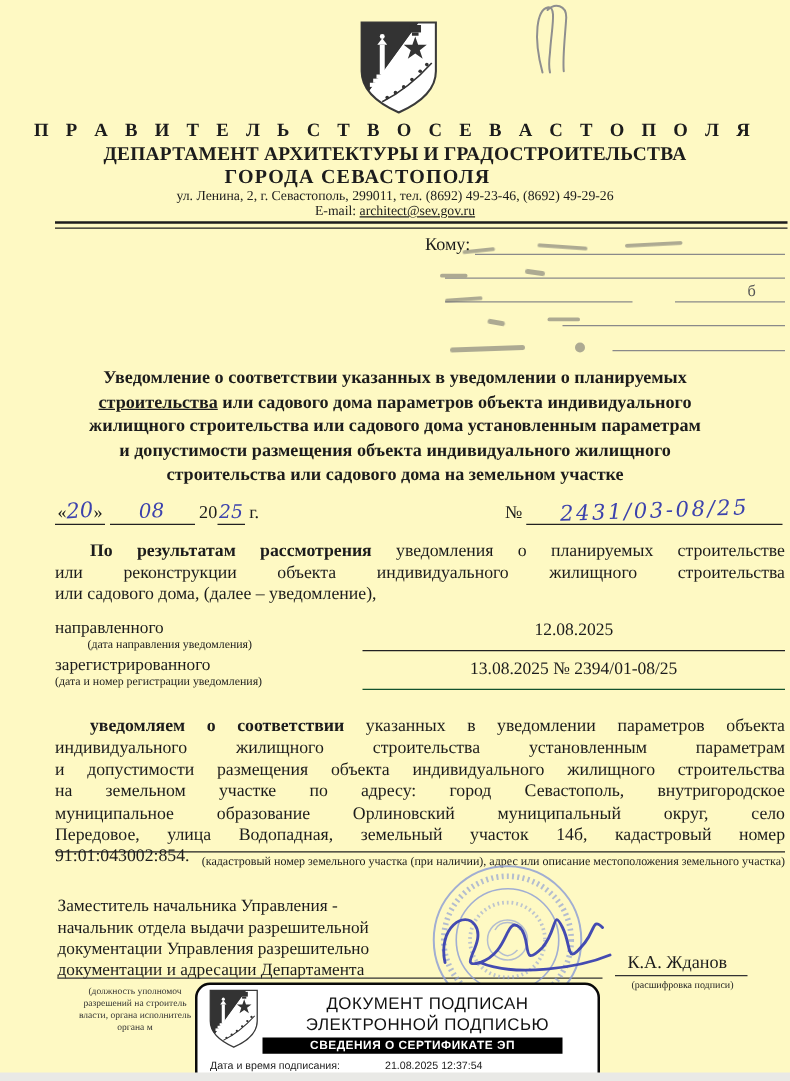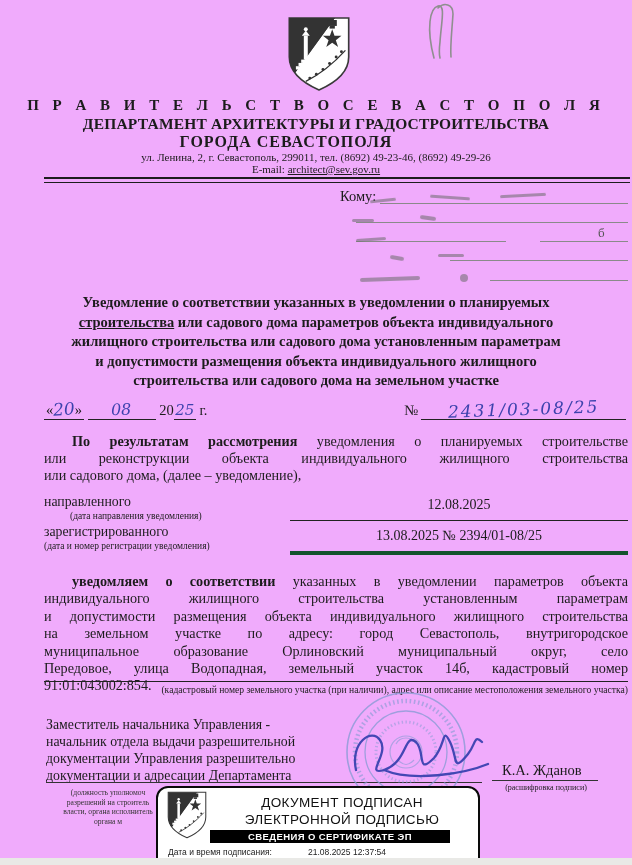--- a/index.html
+++ b/index.html
@@ -1,16 +1,16 @@
 <!DOCTYPE html>
 <html><head>
 <meta charset="utf-8">
 <style>
   html,body{margin:0;padding:0;}
-  .page{position:relative;width:632px;height:865px;background:#f0abfc;overflow:hidden;
+  .page{position:relative;width:632px;height:865px;background:#fef9c3;overflow:hidden;
         font-family:"Liberation Serif",serif;color:#1c1c1c;}
   .abs{position:absolute;}
   .ctr{text-align:center;}
   .b{font-weight:bold;}
   .jline{text-align:justify;text-align-last:justify;}
   .ind{display:inline-block;width:28px;}
   .hw{font-family:"DejaVu Serif",serif;font-style:italic;color:#3c42ad;}
   .ul-gap{display:inline-block;border-bottom:1px solid #222;text-align:center;}
   .smudge{position:absolute;background:#6b6b6b;opacity:.55;border-radius:2px;filter:blur(.6px);}
   .redline{position:absolute;border-bottom:1px solid #8a8a8a;}
@@ -138,21 +138,21 @@
     <div class="jline">или реконструкции объекта индивидуального жилищного строительства</div>
     <div>или садового дома, (далее – уведомление),</div>
   </div>
 
   <div class="abs" style="left:44px;top:494px;font-size:13.8px;">направленного</div>
   <div class="abs" style="left:44px;top:511px;font-size:9.5px;padding-left:26px;">(дата направления уведомления)</div>
   <div class="abs ctr" style="left:290px;top:497px;width:338px;height:23px;font-size:14px;border-bottom:1px solid #222;">12.08.2025</div>
 
   <div class="abs" style="left:44px;top:524px;font-size:13.8px;">зарегистрированного</div>
   <div class="abs" style="left:44px;top:541px;font-size:9.5px;">(дата и номер регистрации уведомления)</div>
-  <div class="abs ctr" style="left:290px;top:528px;width:338px;height:23px;font-size:14px;border-bottom:4px solid #14532d;">13.08.2025 № 2394/01-08/25</div>
+  <div class="abs ctr" style="left:290px;top:528px;width:338px;height:23px;font-size:14px;border-bottom:1px solid #14532d;">13.08.2025 № 2394/01-08/25</div>
 
   <div class="abs" style="left:44px;top:573px;width:584px;font-size:14.2px;line-height:17.4px;">
     <div class="jline"><span class="ind"></span><span class="b">уведомляем о соответствии</span><span> указанных в уведомлении параметров объекта</span></div>
     <div class="jline">индивидуального жилищного строительства установленным параметрам</div>
     <div class="jline">и допустимости размещения объекта индивидуального жилищного строительства</div>
     <div class="jline">на земельном участке по адресу: город Севастополь, внутригородское</div>
     <div class="jline">муниципальное образование Орлиновский муниципальный округ, село</div>
     <div class="jline">Передовое, улица Водопадная, земельный участок 14б, кадастровый номер</div>
     <div>91:01:043002:854.</div>
   </div>

